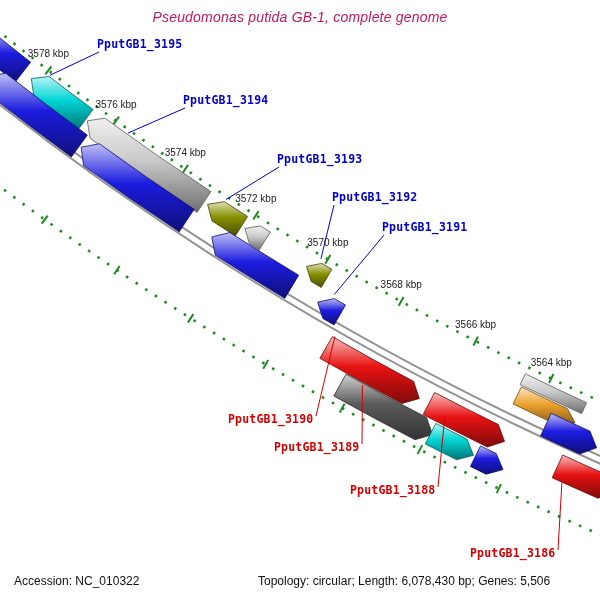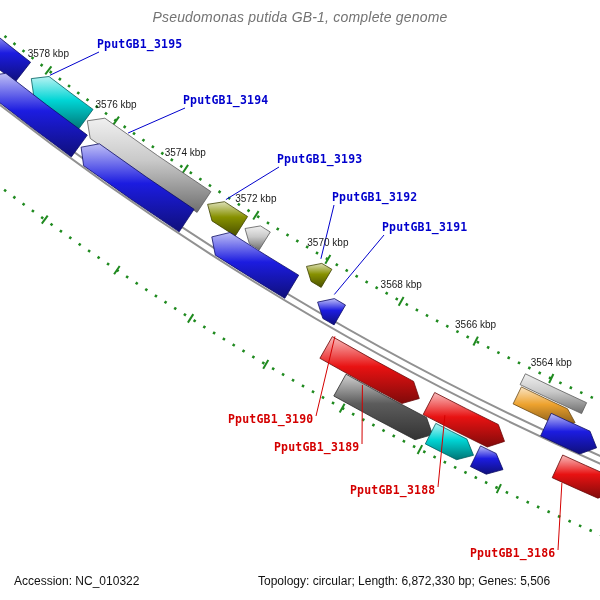--- a/index.html
+++ b/index.html
@@ -1,19 +1,19 @@
 <!DOCTYPE html>
 <html><head>
 <meta charset="utf-8">
 <style>
   html,body{margin:0;padding:0;background:#fff;}
   .stage{position:relative;width:600px;height:600px;background:#ffffff;overflow:hidden;
          font-family:"Liberation Sans",sans-serif;}
   .title{position:absolute;top:9px;left:0;width:100%;text-align:center;
-         font-style:italic;font-size:14px;color:#737373;letter-spacing:.2px;}
+         font-style:italic;font-size:14px;color:#be185d;letter-spacing:.2px;}
   svg#map{position:absolute;top:0;left:0;}
   .statusbar{position:absolute;top:572px;left:0;width:100%;height:22px;font-size:12px;color:#111;padding-left:40px;}
   .statusbar .acc{position:absolute;left:14px;top:2px;}
   .statusbar .sum{position:absolute;left:258px;top:2px;}
 </style>
 </head>
 <body>
 
 <div class="stage">
   <div class="title">Pseudomonas putida GB-1, complete genome</div>
@@ -176,15 +176,15 @@
       <text x="116.1" y="107.7" fill="#1a1a1a" font-family="&quot;Liberation Sans&quot;,sans-serif" font-size="10" text-anchor="middle">3576 kbp</text>
       <text x="185.3" y="156.1" fill="#1a1a1a" font-family="&quot;Liberation Sans&quot;,sans-serif" font-size="10" text-anchor="middle">3574 kbp</text>
       <text x="255.9" y="202.3" fill="#1a1a1a" font-family="&quot;Liberation Sans&quot;,sans-serif" font-size="10" text-anchor="middle">3572 kbp</text>
       <text x="327.9" y="246.4" fill="#1a1a1a" font-family="&quot;Liberation Sans&quot;,sans-serif" font-size="10" text-anchor="middle">3570 kbp</text>
       <text x="401.2" y="288.3" fill="#1a1a1a" font-family="&quot;Liberation Sans&quot;,sans-serif" font-size="10" text-anchor="middle">3568 kbp</text>
       <text x="475.6" y="328.0" fill="#1a1a1a" font-family="&quot;Liberation Sans&quot;,sans-serif" font-size="10" text-anchor="middle">3566 kbp</text>
       <text x="551.3" y="365.5" fill="#1a1a1a" font-family="&quot;Liberation Sans&quot;,sans-serif" font-size="10" text-anchor="middle">3564 kbp</text>
     </svg>
   <div class="statusbar">
     <span class="acc">Accession: NC_010322</span>
-    <span class="sum">Topology: circular; Length: 6,872,330 bp; Genes: 5,506</span>
+    <span class="sum">Topology: circular; Length: 6,078,430 bp; Genes: 5,506</span>
   </div>
 </div>
 
 </body></html>

